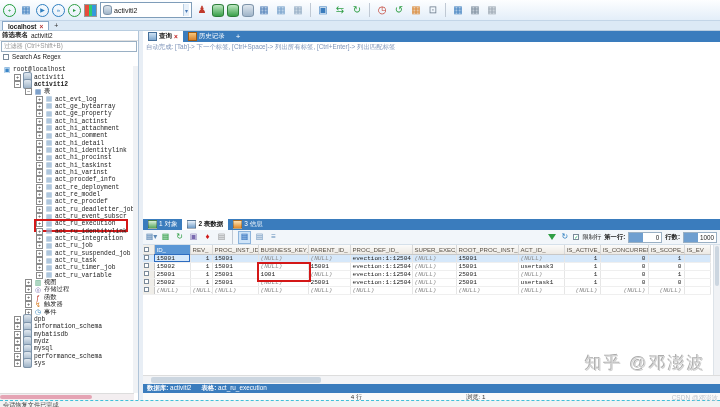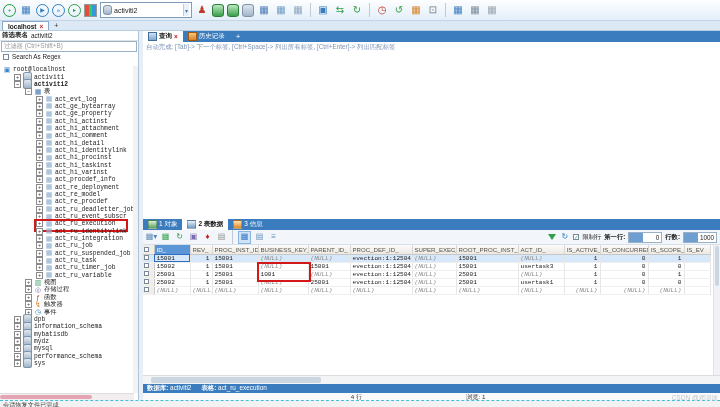--- a/index.html
+++ b/index.html
@@ -575,14 +575,15 @@
         <span class="rowcount">4 行</span>
         <span class="browse">浏览: 1</span>
       </div>
     </div>
   </div>
 
   <div id="statusbar">
     <span>会话恢复文件已完成</span>
   </div>
 
+  <div id="wm-large">知乎 @邓澎波</div>
   <div id="wm-small">CSDN @邓澎波</div>
 </div>
 
 </body></html>

